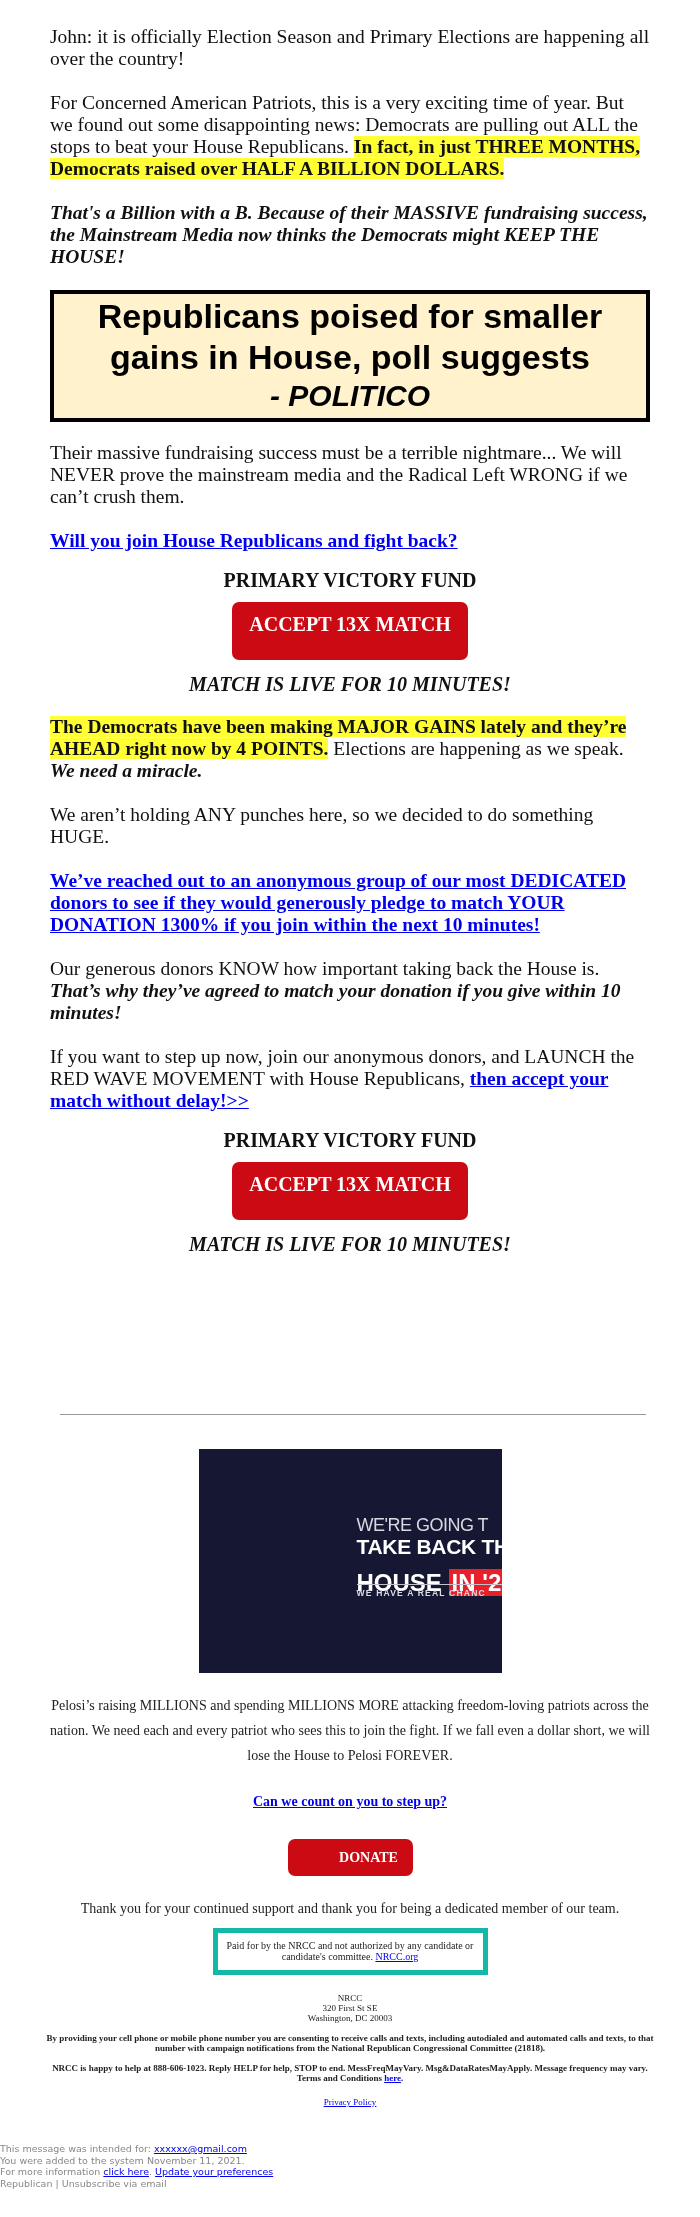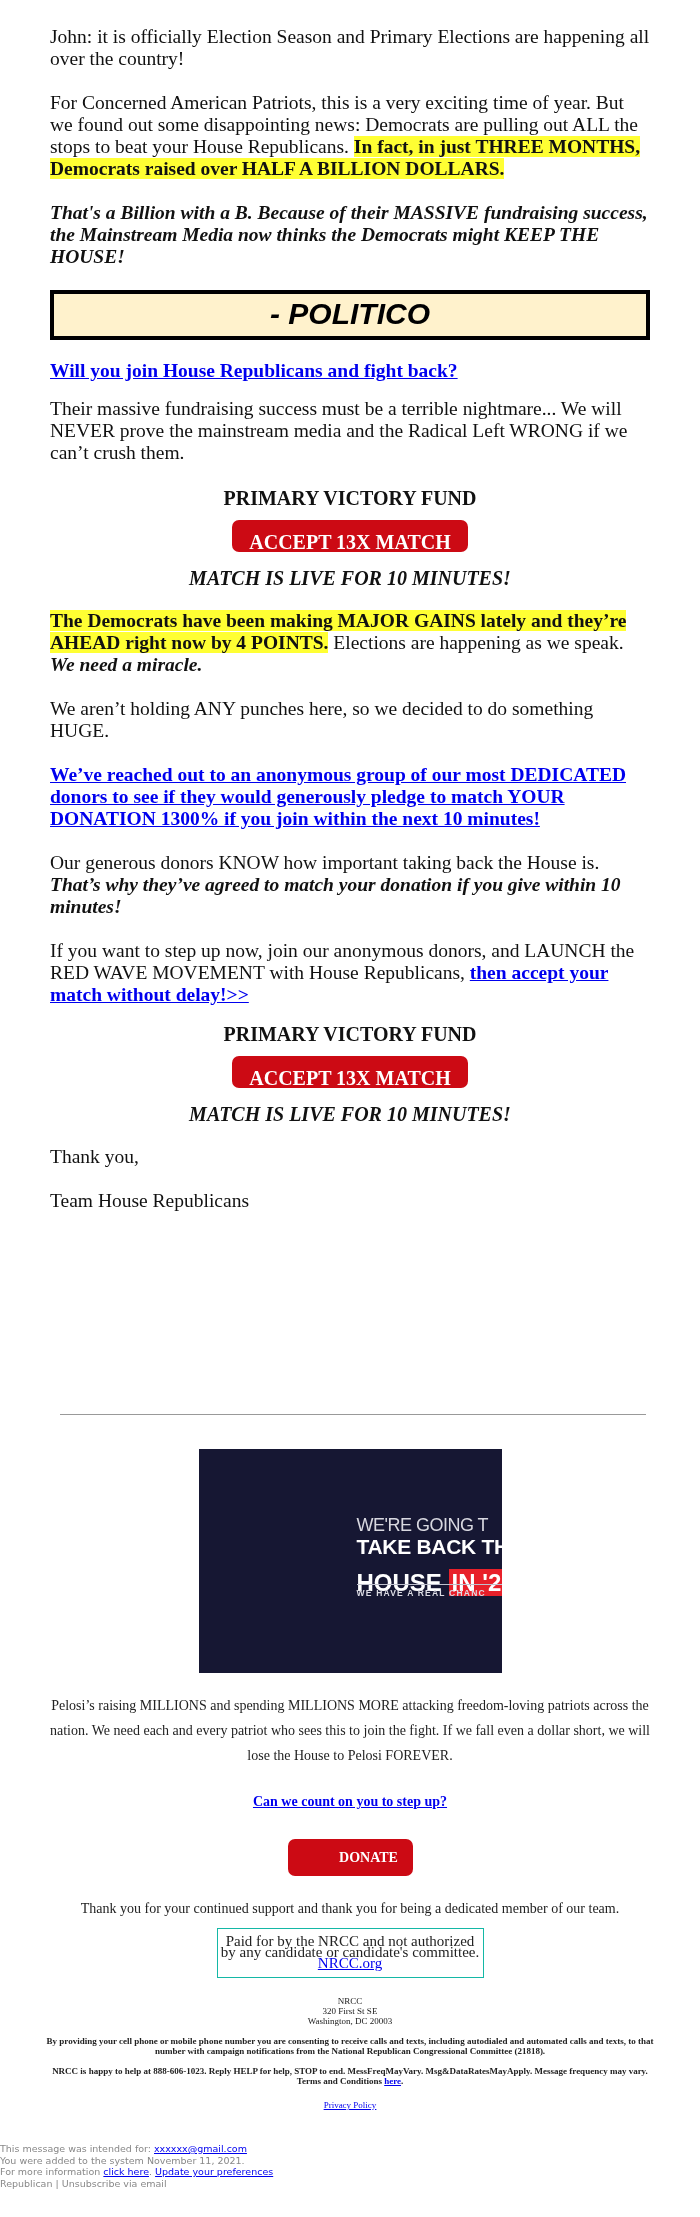--- a/index.html
+++ b/index.html
@@ -13,42 +13,42 @@
     a.lnk { color: #0000ee; text-decoration: underline; font-weight: bold; }
     a.plain-lnk { color: #0000ee; text-decoration: underline; }
 
     .quote-box { margin: 0 0 20px 0; border: 4px solid #000; background: #fff2cc; text-align: center; padding: 2px 6px 4px; }
     .quote-box .headline { font-family: "Liberation Sans", "DejaVu Sans", sans-serif; font-weight: bold; font-size: 34px; line-height: 41px; color: #000; }
     .quote-box .source { font-family: "Liberation Sans", "DejaVu Sans", sans-serif; font-weight: bold; font-style: italic; font-size: 30px; line-height: 36px; color: #000; }
 
     .fund-block { text-align: center; margin: 0 0 20px 0; }
     .fund-title { font-weight: bold; font-size: 20px; line-height: 24px; margin-bottom: 10px; }
     .btn-red { display: inline-block; background: #cc0a14; color: #fff; border-radius: 7px; font-family: "Liberation Serif", "DejaVu Serif", serif; font-weight: bold; text-decoration: none; padding-left: 37px; }
-    .btn-match { font-size: 20px; line-height: 44px; height: 32px; padding: 0 11px; width: 214px; }
+    .btn-match { font-size: 20px; line-height: 44px; height: 58px; padding: 0 11px; width: 214px; }
     .match-live { font-weight: bold; font-style: italic; font-size: 20px; line-height: 24px; margin-top: 12px; }
 
     .signoff p { margin: 0 0 22px 0; }
 
     .divider { position: absolute; left: 60px; width: 586px; top: 1414px; height: 0; border-top: 1px solid #999; }
 
     .footer { position: absolute; left: 0; top: 1449px; width: 700px; text-align: center; font-family: "Liberation Serif", "DejaVu Serif", serif; color: #222; }
     .banner { margin: 0 auto; width: 303px; height: 224px; background: #161733; position: relative; overflow: hidden; }
     .banner .l1 { position: absolute; left: 158px; top: 66px; white-space: nowrap; font-family: "Liberation Sans", "DejaVu Sans", sans-serif; font-size: 18px; color: #d8d8e0; letter-spacing: -0.5px; }
     .banner .l2 { position: absolute; left: 158px; top: 86px; white-space: nowrap; font-family: "Liberation Sans", "DejaVu Sans", sans-serif; font-size: 21px; font-weight: bold; color: #fff; letter-spacing: -0.3px; }
     .banner .l3 { position: absolute; left: 158px; top: 120px; white-space: nowrap; font-family: "Liberation Sans", "DejaVu Sans", sans-serif; font-size: 24px; font-weight: bold; color: #fff; }
     .banner .l3 .red { background: #e8202a; padding: 0 3px; }
     .banner .rule { position: absolute; left: 158px; top: 135px; width: 160px; height: 1px; background: #bfc0cc; }
     .banner .l4 { position: absolute; left: 158px; top: 139px; white-space: nowrap; font-family: "Liberation Sans", "DejaVu Sans", sans-serif; font-size: 8.5px; font-weight: bold; color: #dcdce4; letter-spacing: 1.2px; }
 
     .pelosi { margin: 20px auto 0; width: 620px; font-size: 14px; line-height: 25px; color: #222; }
     .count-link { margin-top: 25px; font-size: 14px; line-height: 18px; }
     .count-link a { color: #0000ee; font-weight: bold; text-decoration: underline; }
     .btn-donate { margin-top: 28px; font-size: 14px; line-height: 37px; height: 37px; width: 88px; border-radius: 7px; }
     .thanks { margin-top: 24px; font-size: 14px; line-height: 18px; color: #222; }
-    .paid-box { margin: 10px auto 0; width: 265px; border: 1px solid #14b8a6; padding: 7px 0 8px; font-size: 15px; line-height: 11px; color: #222; }
+    .paid-box { margin: 10px auto 0; width: 265px; border: 5px solid #14b8a6; padding: 7px 0 8px; font-size: 10px; line-height: 11px; color: #222; }
     .address { margin-top: 18px; font-size: 9px; line-height: 10px; color: #222; }
     .legal { margin: 10px auto 0; width: 620px; font-size: 9px; line-height: 10px; color: #222; font-weight: bold; }
     .privacy { margin-top: 14px; font-size: 9px; line-height: 10px; }
     .privacy a { color: #0000ee; }
 
     .meta { position: absolute; left: 0; top: 2143px; font-family: "DejaVu Sans", "Liberation Sans", sans-serif; font-size: 9.5px; line-height: 11.5px; color: #888; }
     .meta a { color: #0000ee; text-decoration: underline; }
   </style>
 </head>
 <body>
@@ -56,26 +56,27 @@
 <div class="main">
   <div class="content">
 
     <p>John: it is officially Election Season and Primary Elections are happening all over the country!</p>
 
     <p><span>For Concerned American Patriots, this is a very exciting time of year. But we found out some disappointing news: Democrats are pulling out ALL the stops to beat your House Republicans. </span><span class="hl">In fact, in just THREE MONTHS, Democrats raised over HALF A BILLION DOLLARS.</span></p>
 
     <p class="bi">That's a Billion with a B. Because of their MASSIVE fundraising success, the Mainstream Media now thinks the Democrats might KEEP THE HOUSE!</p>
 
     <div class="quote-box">
+      <div class="headline">Republicans poised for smaller gains in House, poll suggests</div>
       <div class="source">- POLITICO</div>
     </div>
 
+    <p>Their massive fundraising success must be a terrible nightmare... We will NEVER prove the mainstream media and the Radical Left WRONG if we can’t crush them.</p>
+
     <p style="margin-bottom:16px;"><a href="#" class="lnk">Will you join House Republicans and fight back?</a></p>
-
-    <p>Their massive fundraising success must be a terrible nightmare... We will NEVER prove the mainstream media and the Radical Left WRONG if we can’t crush them.</p>
 
     <div class="fund-block">
       <div class="fund-title">PRIMARY VICTORY FUND</div>
       <a href="#" class="btn-red btn-match">ACCEPT 13X MATCH</a>
       <div class="match-live">MATCH IS LIVE FOR 10 MINUTES!</div>
     </div>
 
     <p><span class="hl">The Democrats have been making MAJOR GAINS lately and they’re AHEAD right now by 4 POINTS.</span><span> Elections are happening as we speak. </span><span class="bi">We need a miracle.</span></p>
 
     <p>We aren’t holding ANY punches here, so we decided to do something HUGE.</p>
@@ -85,24 +86,20 @@
     <p><span>Our generous donors KNOW how important taking back the House is. </span><span class="bi">That’s why they’ve agreed to match your donation if you give within 10 minutes!</span></p>
 
     <p style="margin-bottom:16px;"><span>If you want to step up now, join our anonymous donors, and LAUNCH the RED WAVE MOVEMENT with House Republicans, </span><a href="#" class="lnk">then accept your match without delay!&gt;&gt;</a></p>
 
     <div class="fund-block">
       <div class="fund-title">PRIMARY VICTORY FUND</div>
       <a href="#" class="btn-red btn-match">ACCEPT 13X MATCH</a>
       <div class="match-live">MATCH IS LIVE FOR 10 MINUTES!</div>
     </div>
 
-    <div class="signoff">
-      <p>Thank you,</p>
-      <p>Team House Republicans</p>
-    </div>
   </div>
 </div>
 
 <div class="divider"></div>
 
 <div class="footer">
   <div class="banner">
     <div class="l1">WE'RE GOING T</div>
     <div class="l2">TAKE BACK TH</div>
     <div class="l3"><span>HOUSE </span><span class="red">IN '2</span></div>

